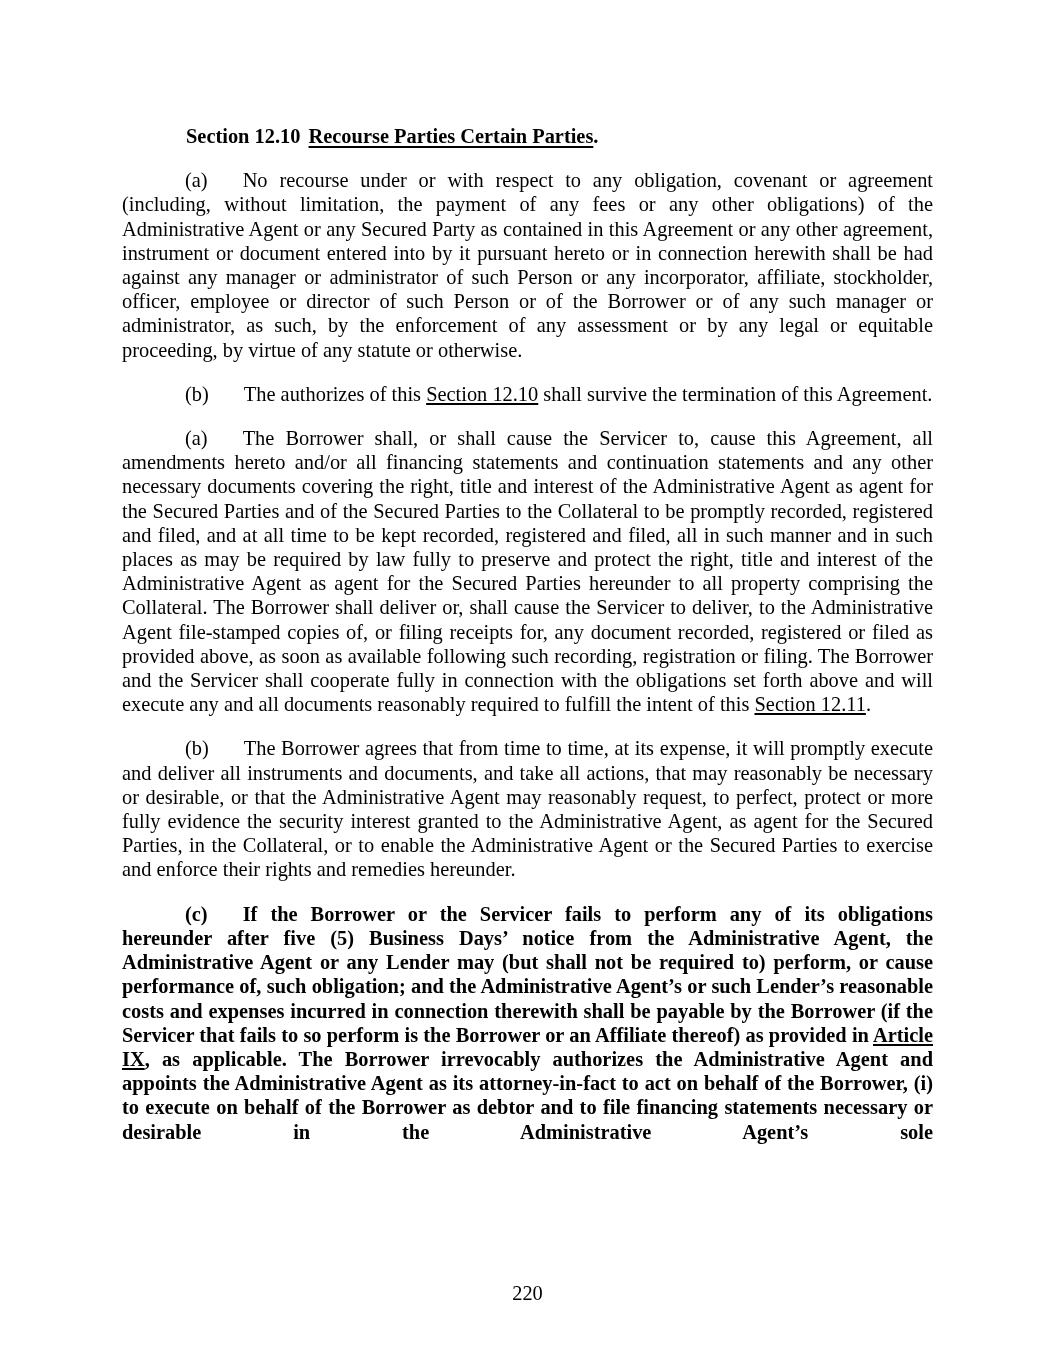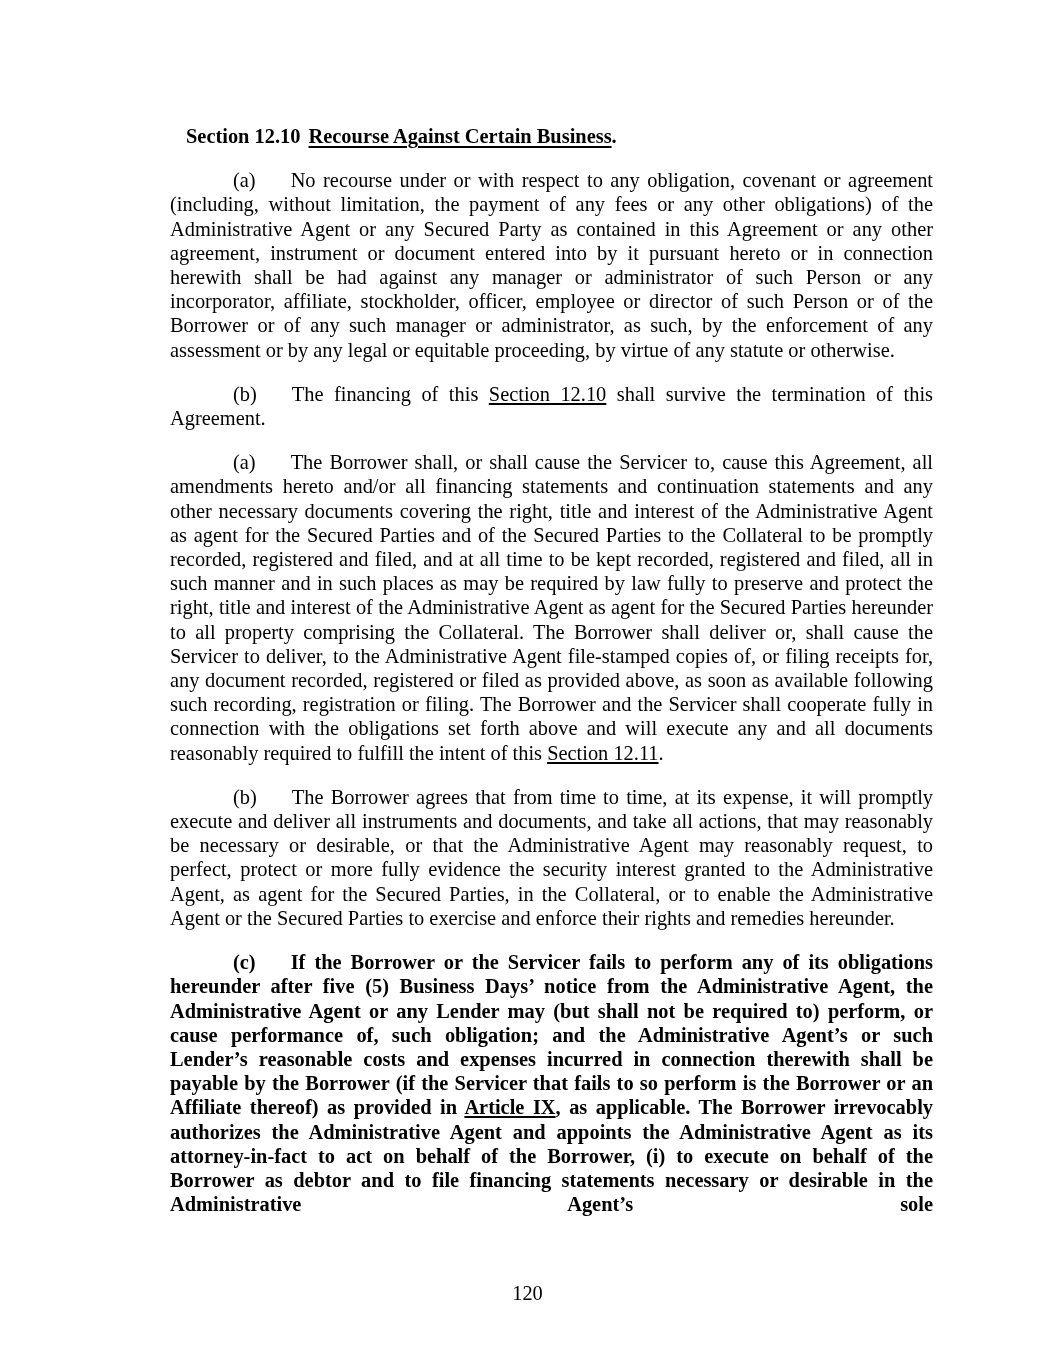--- a/index.html
+++ b/index.html
@@ -32,21 +32,20 @@
   .h-label { margin-right: 3px; }
   .h-underline {
     text-decoration: underline;
     text-decoration-thickness: 2px;
     text-underline-offset: 3px;
   }
   .para {
     text-align: justify;
     text-indent: 63px;
     margin-bottom: 20px;
-    margin-left: 48px;
   }
   .para.continued { text-align-last: justify; font-weight: bold; }
   .p-gap { display: inline-block; width: 35px; }
   .seg.underlined {
     text-decoration: underline;
     text-decoration-thickness: 1.5px;
     text-underline-offset: 2px;
   }
   .footer {
     position: absolute;
@@ -56,21 +55,21 @@
     text-align: center;
     font-size: 20.4px;
     line-height: 24.2px;
   }
 </style>
 </head>
 <body>
 
 <div class="page">
   <div class="content" id="doc-content">
-      <div class="heading"><span class="h-label">Section 12.10</span> <span class="h-title"><span class="h-underline">Recourse Against Certain Business</span><span class="h-suffix">.</span></span></div>
+      <div class="heading"><span class="h-label">Section 12.10</span> <span class="h-title"><span class="h-underline">Recourse Parties Certain Parties</span><span class="h-suffix">.</span></span></div>
       <p class="para"><span class="p-label">(a)</span><span class="p-gap"></span><span class="seg">No recourse under or with respect to any obligation, covenant or agreement (including, without limitation, the payment of any fees or any other obligations) of the Administrative Agent or any Secured Party as contained in this Agreement or any other agreement, instrument or document entered into by it pursuant hereto or in connection herewith shall be had against any manager or administrator of such Person or any incorporator, affiliate, stockholder, officer, employee or director of such Person or of the Borrower or of any such manager or administrator, as such, by the enforcement of any assessment or by any legal or equitable proceeding, by virtue of any statute or otherwise.</span></p>
-      <p class="para"><span class="p-label">(b)</span><span class="p-gap"></span><span class="seg">The financing of this </span><span class="seg underlined">Section 12.10</span><span class="seg"> shall survive the termination of this Agreement.</span></p>
+      <p class="para"><span class="p-label">(b)</span><span class="p-gap"></span><span class="seg">The authorizes of this </span><span class="seg underlined">Section 12.10</span><span class="seg"> shall survive the termination of this Agreement.</span></p>
       <p class="para"><span class="p-label">(a)</span><span class="p-gap"></span><span class="seg">The Borrower shall, or shall cause the Servicer to, cause this Agreement, all amendments hereto and/or all financing statements and continuation statements and any other necessary documents covering the right, title and interest of the Administrative Agent as agent for the Secured Parties and of the Secured Parties to the Collateral to be promptly recorded, registered and filed, and at all time to be kept recorded, registered and filed, all in such manner and in such places as may be required by law fully to preserve and protect the right, title and interest of the Administrative Agent as agent for the Secured Parties hereunder to all property comprising the Collateral.  The Borrower shall deliver or, shall cause the Servicer to deliver, to the Administrative Agent file-stamped copies of, or filing receipts for, any document recorded, registered or filed as provided above, as soon as available following such recording, registration or filing.  The Borrower and the Servicer shall cooperate fully in connection with the obligations set forth above and will execute any and all documents reasonably required to fulfill the intent of this </span><span class="seg underlined">Section 12.11</span><span class="seg">.</span></p>
       <p class="para"><span class="p-label">(b)</span><span class="p-gap"></span><span class="seg">The Borrower agrees that from time to time, at its expense, it will promptly execute and deliver all instruments and documents, and take all actions, that may reasonably be necessary or desirable, or that the Administrative Agent may reasonably request, to perfect, protect or more fully evidence the security interest granted to the Administrative Agent, as agent for the Secured Parties, in the Collateral, or to enable the Administrative Agent or the Secured Parties to exercise and enforce their rights and remedies hereunder.</span></p>
       <p class="para continued"><span class="p-label">(c)</span><span class="p-gap"></span><span class="seg">If the Borrower or the Servicer fails to perform any of its obligations hereunder after five (5) Business Days’ notice from the Administrative Agent, the Administrative Agent or any Lender may (but shall not be required to) perform, or cause performance of, such obligation; and the Administrative Agent’s or such Lender’s reasonable costs and expenses incurred in connection therewith shall be payable by the Borrower (if the Servicer that fails to so perform is the Borrower or an Affiliate thereof) as provided in </span><span class="seg underlined">Article IX</span><span class="seg">, as applicable.  The Borrower irrevocably authorizes the Administrative Agent and appoints the Administrative Agent as its attorney-in-fact to act on behalf of the Borrower, (i) to execute on behalf of the Borrower as debtor and to file financing statements necessary or desirable in the Administrative Agent’s sole</span></p>
     </div>
-  <div class="footer">120</div>
+  <div class="footer">220</div>
 </div>
 
 </body></html>

